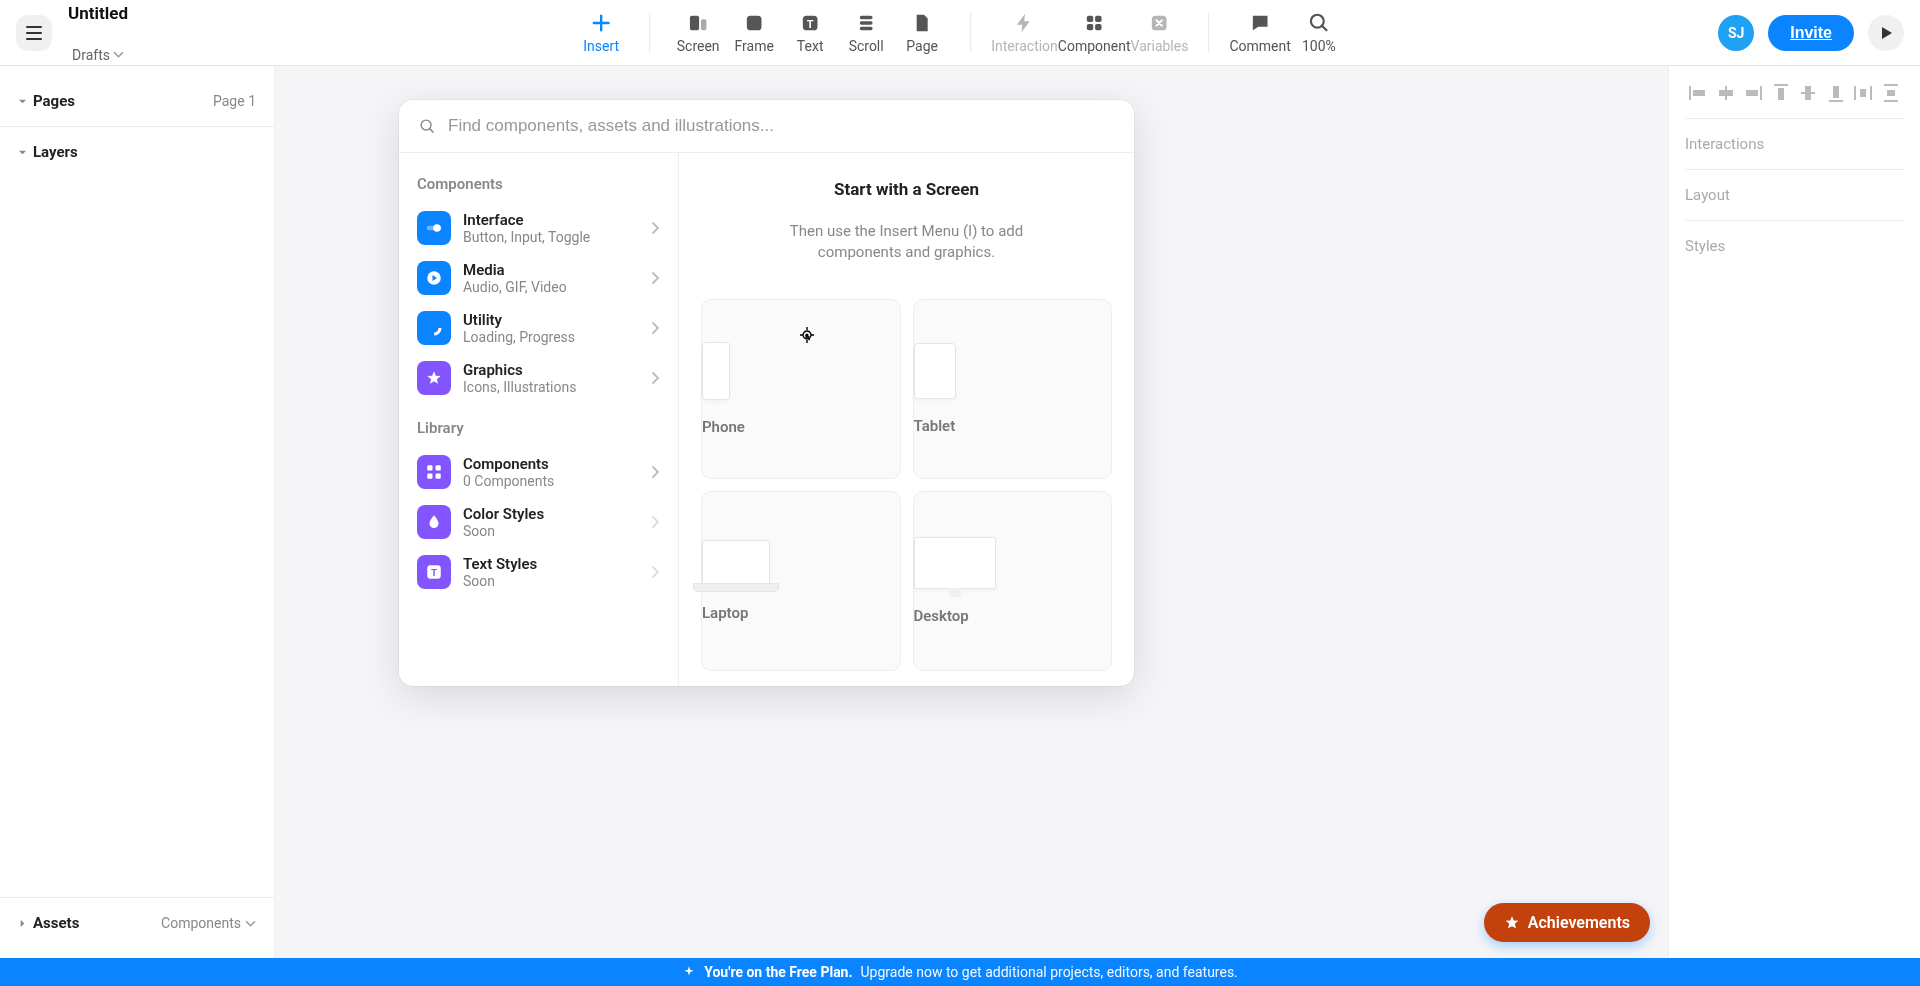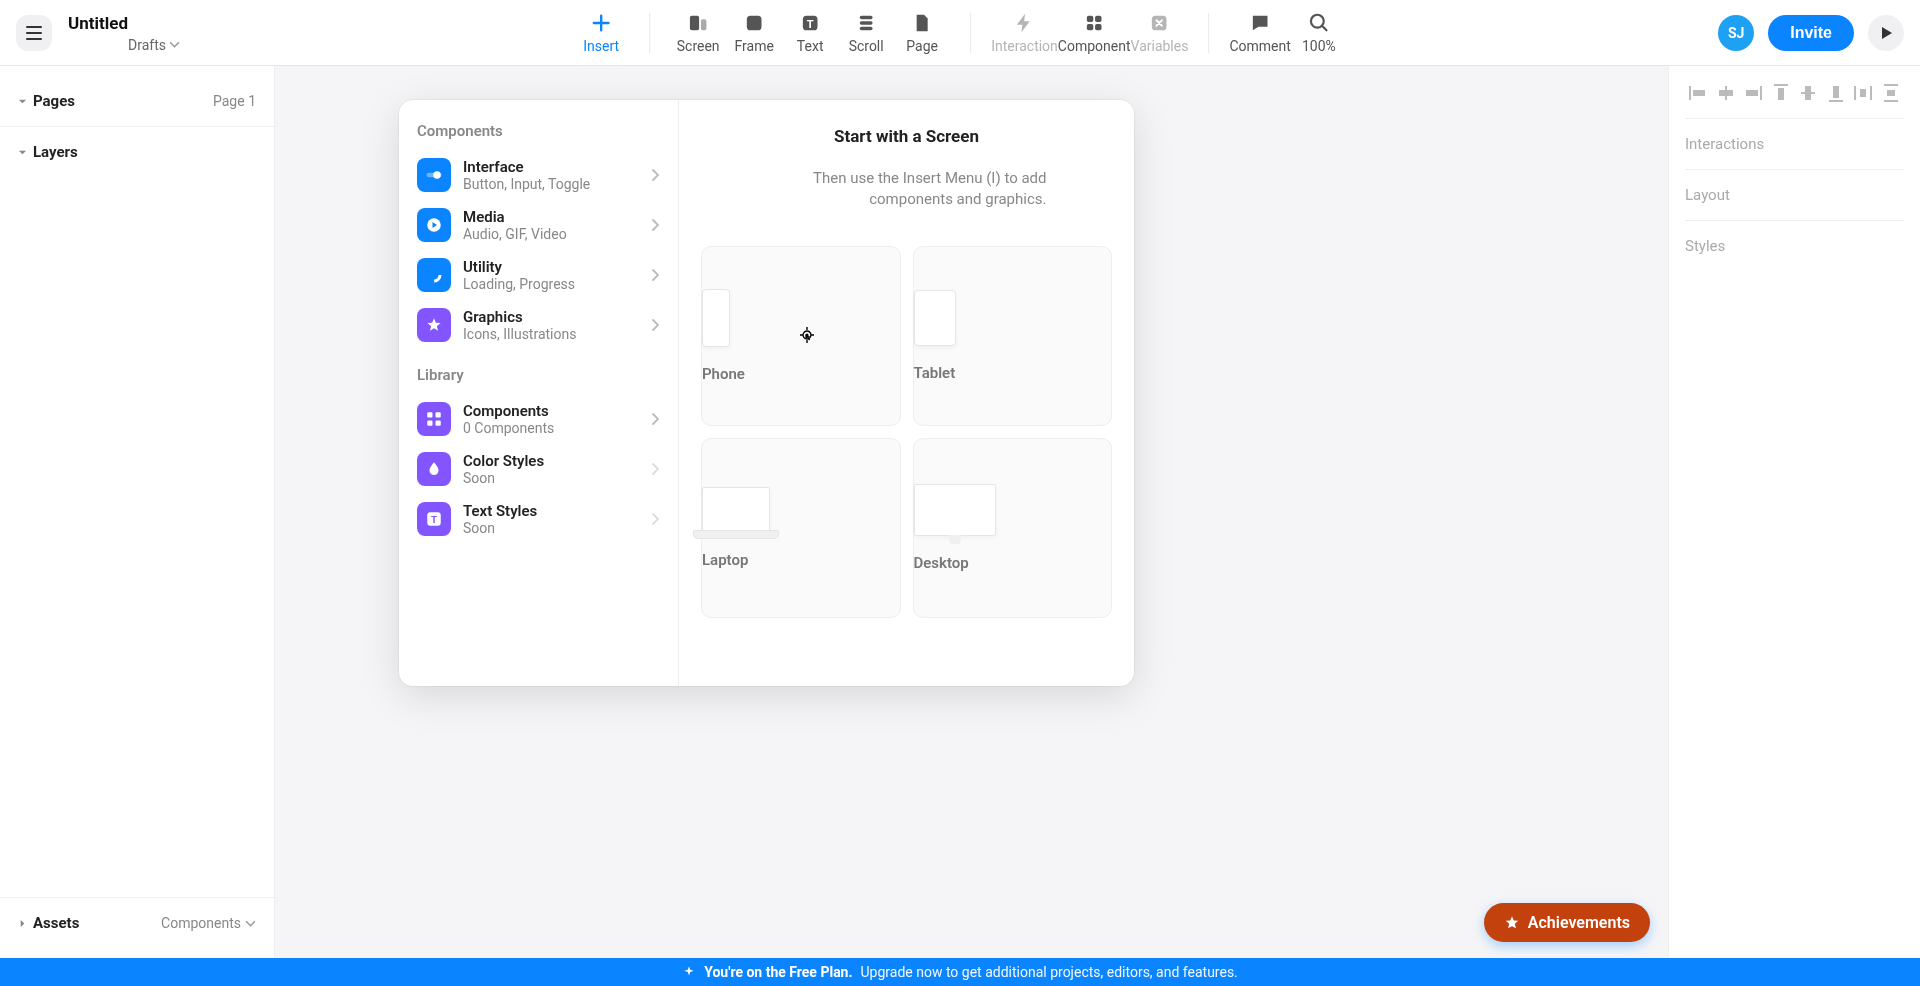--- a/index.html
+++ b/index.html
@@ -22,21 +22,21 @@
       gap: 16px;
     }
     .hamburger-btn {
       width: 36px; height: 36px;
       border-radius: 12px;
       background: #f0f0f2;
       display: flex; align-items: center; justify-content: center;
       cursor: pointer;
       color: #2a2a2a;
     }
-    .doc-info { display: flex; flex-direction: row; margin-right: auto; }
+    .doc-info { display: flex; flex-direction: column; margin-right: auto; align-items: center; }
     .doc-title { font-weight: 700; font-size: 17px; color: #111; }
     .doc-location { font-size: 14px; color: #666; display: flex; align-items: center; gap: 3px; margin-top: 24px; }
     .doc-location svg { width: 11px; height: 11px; fill: #999; }
 
     .toolbar-center {
       position: absolute;
       left: 50%;
       transform: translateX(-50%);
       display: flex;
       align-items: center;
@@ -77,20 +77,21 @@
     }
     .invite-btn {
       background: #0a84ff;
       color: #fff;
       border: none;
       border-radius: 20px;
       padding: 9px 22px;
       font-weight: 700;
       font-size: 16px;
       cursor: pointer;
+      text-decoration: underline;
     }
     .play-btn {
       width: 36px; height: 36px; border-radius: 50%;
       background: #f0f0f2; display: flex; align-items: center; justify-content: center;
       cursor: pointer;
     }
 
     
     .main {
       display: flex;
@@ -226,21 +227,21 @@
 
     .panel-right {
       flex: 1;
       padding: 26px 22px;
       display: flex;
       flex-direction: column;
       align-items: center;
       gap: 16px;
     }
     .starter-title { font-size: 17px; font-weight: 700; color: #222; margin-bottom: 6px; }
-    .starter-sub { font-size: 15px; color: #888; text-align: right; max-width: 280px; line-height: 1.4; margin-bottom: 20px; }
+    .starter-sub { font-size: 15px; color: #888; text-align: center; max-width: 280px; line-height: 1.4; margin-bottom: 20px; }
     .screen-grid {
       display: grid;
       grid-template-columns: 1fr 1fr;
       gap: 12px;
       width: 100%;
     }
     .screen-card {
       height: 180px;
       border: 1px solid #eee;
       border-radius: 10px;
@@ -460,20 +461,27 @@
         <svg viewBox="0 0 10 6">
             <path d="M1 1l4 4 4-4" stroke="#999" stroke-width="1.4" fill="none"></path>
           </svg>
       </span>
     </div>
   </div>
 
   <div class="canvas">
 
     <div class="insert-panel">
+      <div class="panel-search">
+        <svg viewBox="0 0 24 24">
+            <circle cx="10" cy="10" r="7" stroke="#888" stroke-width="2"></circle>
+            <path d="M15 15l5 5" stroke="#888" stroke-width="2" stroke-linecap="round"></path>
+          </svg>
+        <input type="text" placeholder="Find components, assets and illustrations..." style="">
+      </div>
       <div class="panel-body">
         <div class="panel-left">
           <div class="panel-group-title">Components</div>
           <div id="components-categories">
               <div class="cat-row">
                 <div class="cat-icon blue">
                   <svg width="18" height="18" viewBox="0 0 24 24">
                     <rect x="2" y="9" width="20" height="6" rx="3" fill="#fff" opacity="0.4"></rect>
                     <circle cx="16" cy="12" r="5" fill="#fff"></circle>
                   </svg>

